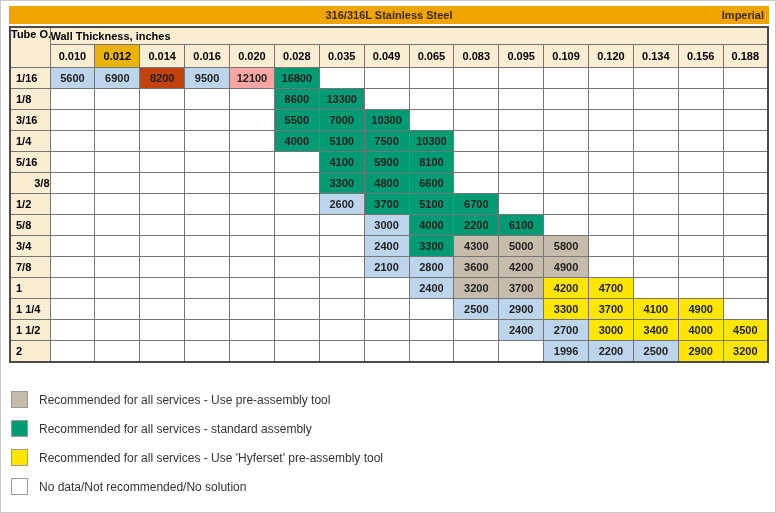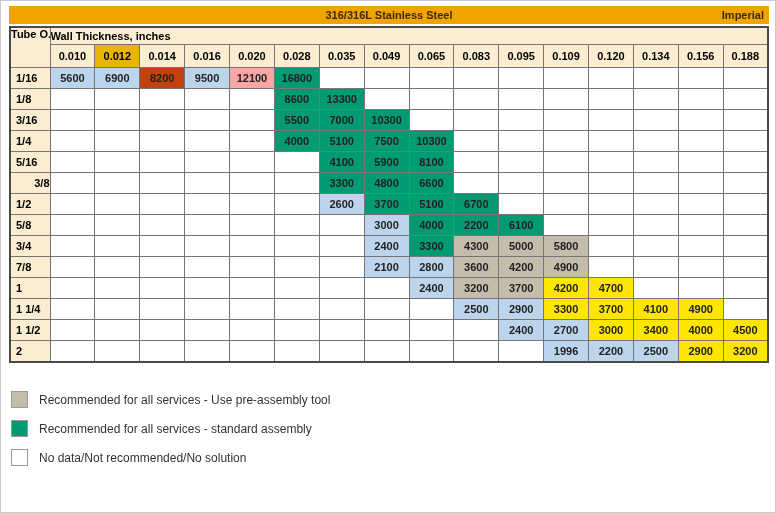--- a/index.html
+++ b/index.html
@@ -403,18 +403,22 @@
   <div class="legend" id="legend">
       <div class="legend-item">
         <span class="swatch" style="background: rgb(197, 188, 172);"></span>
         <span class="legend-label">Recommended for all services -  Use pre-assembly tool</span>
       </div>
       <div class="legend-item">
         <span class="swatch" style="background: rgb(0, 155, 114);"></span>
         <span class="legend-label">Recommended for all services - standard assembly</span>
       </div>
       <div class="legend-item">
+        <span class="swatch" style="background: rgb(255, 230, 0);"></span>
+        <span class="legend-label">Recommended for all services - Use 'Hyferset' pre-assembly tool</span>
+      </div>
+      <div class="legend-item">
         <span class="swatch" style="background: rgb(255, 255, 255);"></span>
         <span class="legend-label">No data/Not recommended/No solution</span>
       </div>
     </div>
 
 </div>
 
 </body></html>

